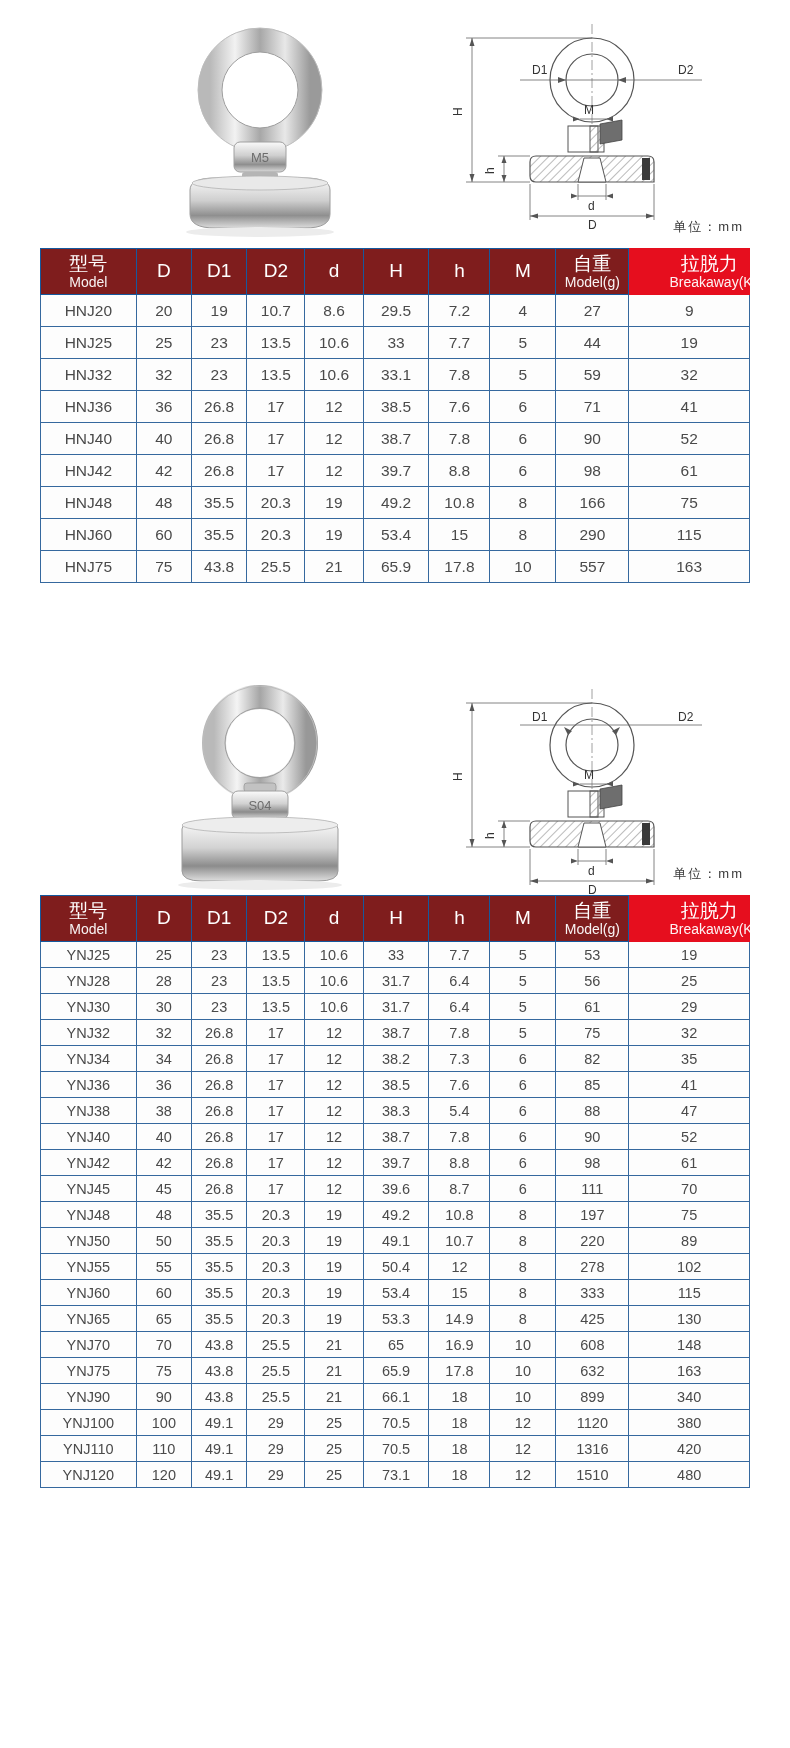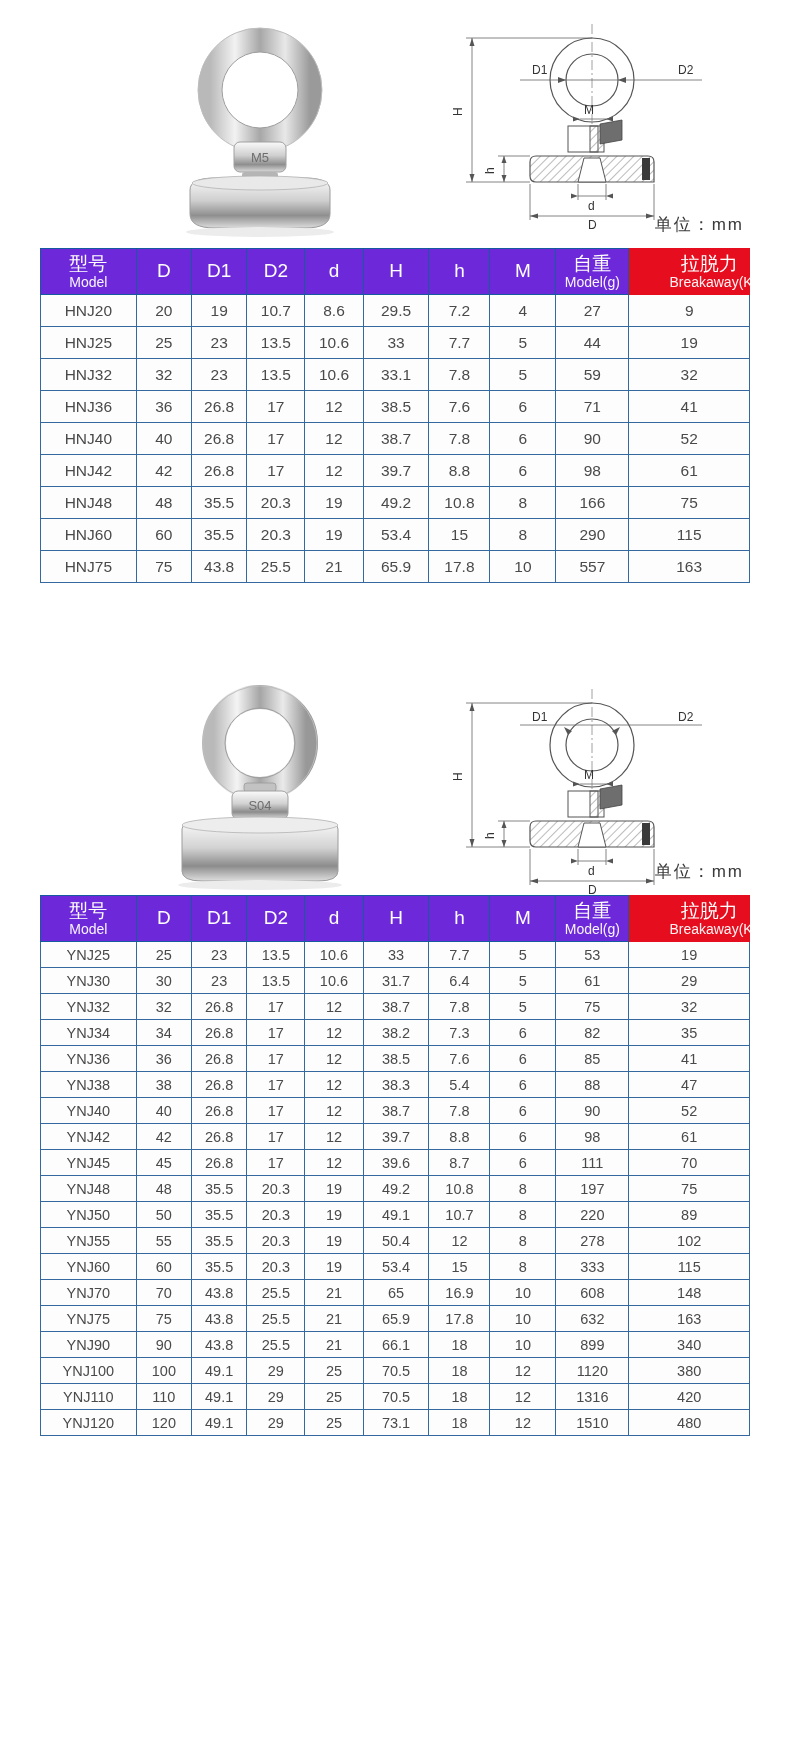--- a/index.html
+++ b/index.html
@@ -19,32 +19,32 @@
     height: 248px;
     position: relative;
   }
   .section-hero.second { height: 242px; padding-top: 30px; }
   .photo-wrap { width: 300px; display: flex; justify-content: center; }
   .diagram-wrap { width: 310px; position: relative; }
   .unit-label {
     position: absolute;
     right: 46px;
     bottom: 12px;
-    font-size: 17px;
+    font-size: 13px;
     color: #3a3a3a;
     letter-spacing: 2px;
   }
   .table-wrap { margin: 0 40px; }
   table {
     width: 100%;
     border-collapse: collapse;
     table-layout: fixed;
   }
   thead th {
-    background: #6d28d9;
+    background: #7f1d1d;
     color: #ffffff;
     font-weight: normal;
     border: 1px solid #15599e;
     padding: 4px 0 5px;
     vertical-align: middle;
   }
   thead th.breakaway-col {
     background: #e60e1e;
     border-color: #e60e1e;
     padding-left: 40px;
@@ -439,20 +439,32 @@
           <td>23</td>
           <td>13.5</td>
           <td>10.6</td>
           <td>33</td>
           <td>7.7</td>
           <td>5</td>
           <td>53</td>
           <td>19</td>
         </tr>
         <tr>
+          <td>YNJ28</td>
+          <td>28</td>
+          <td>23</td>
+          <td>13.5</td>
+          <td>10.6</td>
+          <td>31.7</td>
+          <td>6.4</td>
+          <td>5</td>
+          <td>56</td>
+          <td>25</td>
+        </tr>
+        <tr>
           <td>YNJ30</td>
           <td>30</td>
           <td>23</td>
           <td>13.5</td>
           <td>10.6</td>
           <td>31.7</td>
           <td>6.4</td>
           <td>5</td>
           <td>61</td>
           <td>29</td>
@@ -583,20 +595,32 @@
           <td>35.5</td>
           <td>20.3</td>
           <td>19</td>
           <td>53.4</td>
           <td>15</td>
           <td>8</td>
           <td>333</td>
           <td>115</td>
         </tr>
         <tr>
+          <td>YNJ65</td>
+          <td>65</td>
+          <td>35.5</td>
+          <td>20.3</td>
+          <td>19</td>
+          <td>53.3</td>
+          <td>14.9</td>
+          <td>8</td>
+          <td>425</td>
+          <td>130</td>
+        </tr>
+        <tr>
           <td>YNJ70</td>
           <td>70</td>
           <td>43.8</td>
           <td>25.5</td>
           <td>21</td>
           <td>65</td>
           <td>16.9</td>
           <td>10</td>
           <td>608</td>
           <td>148</td>

